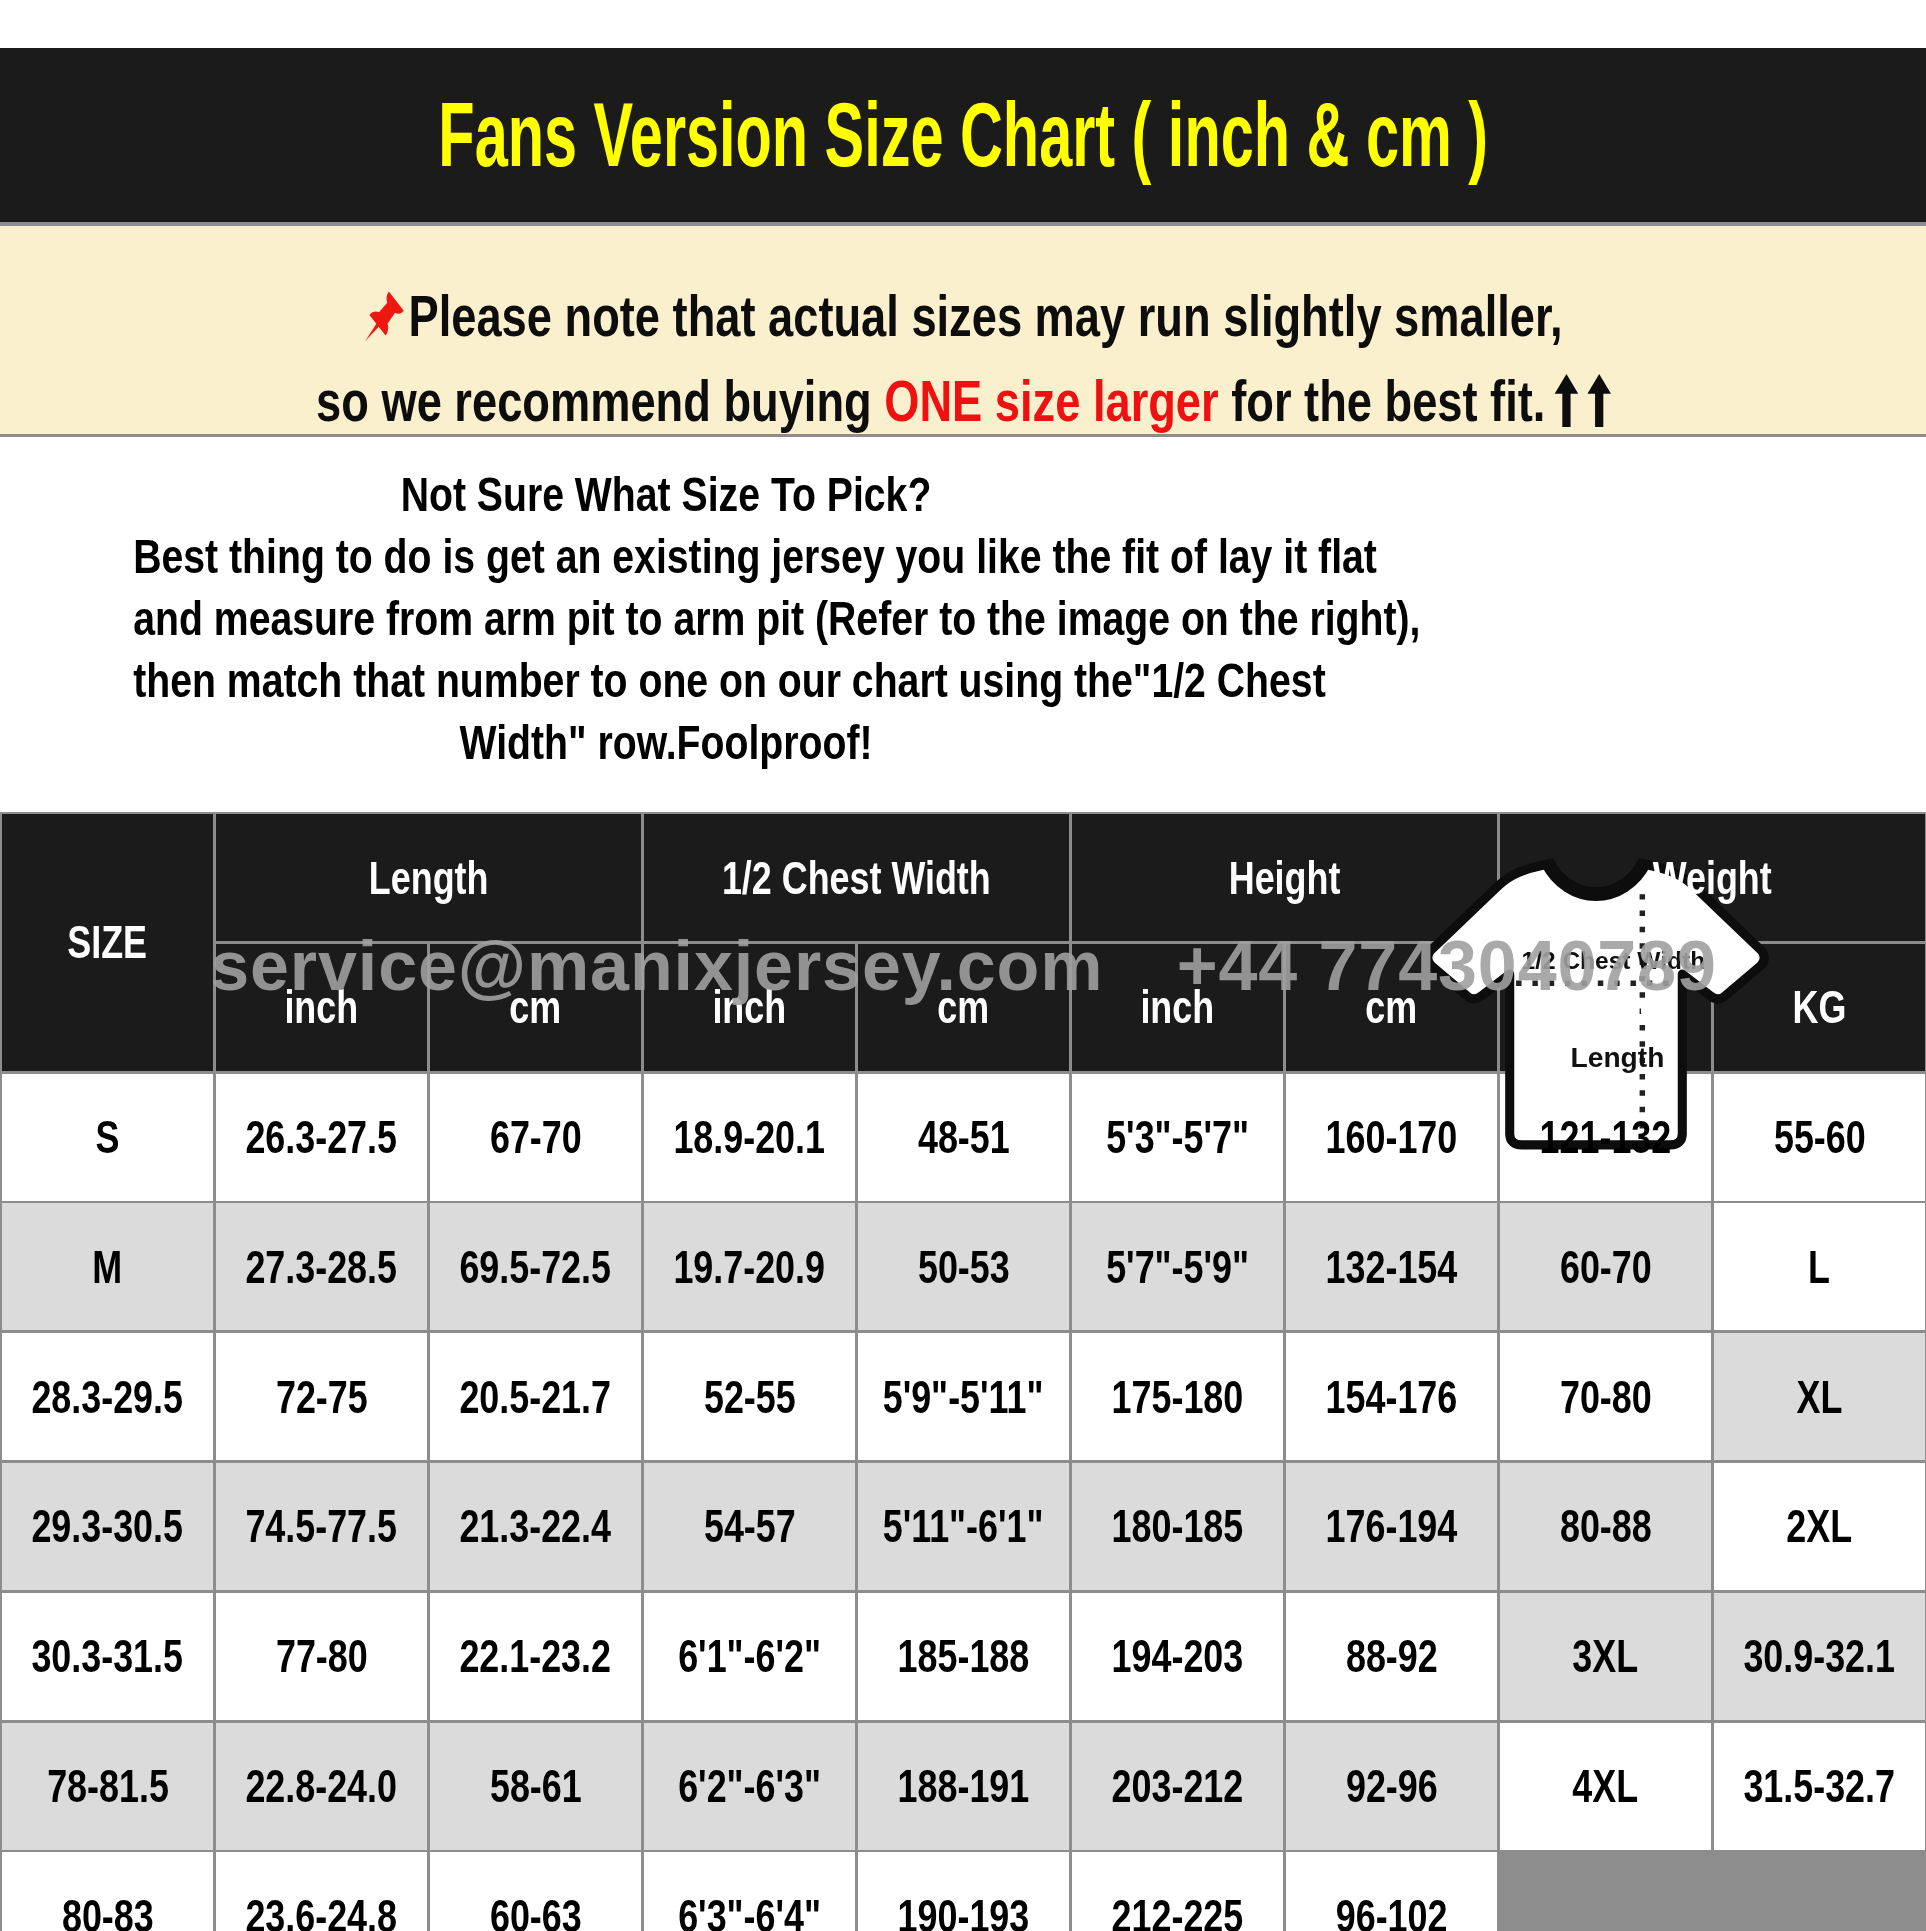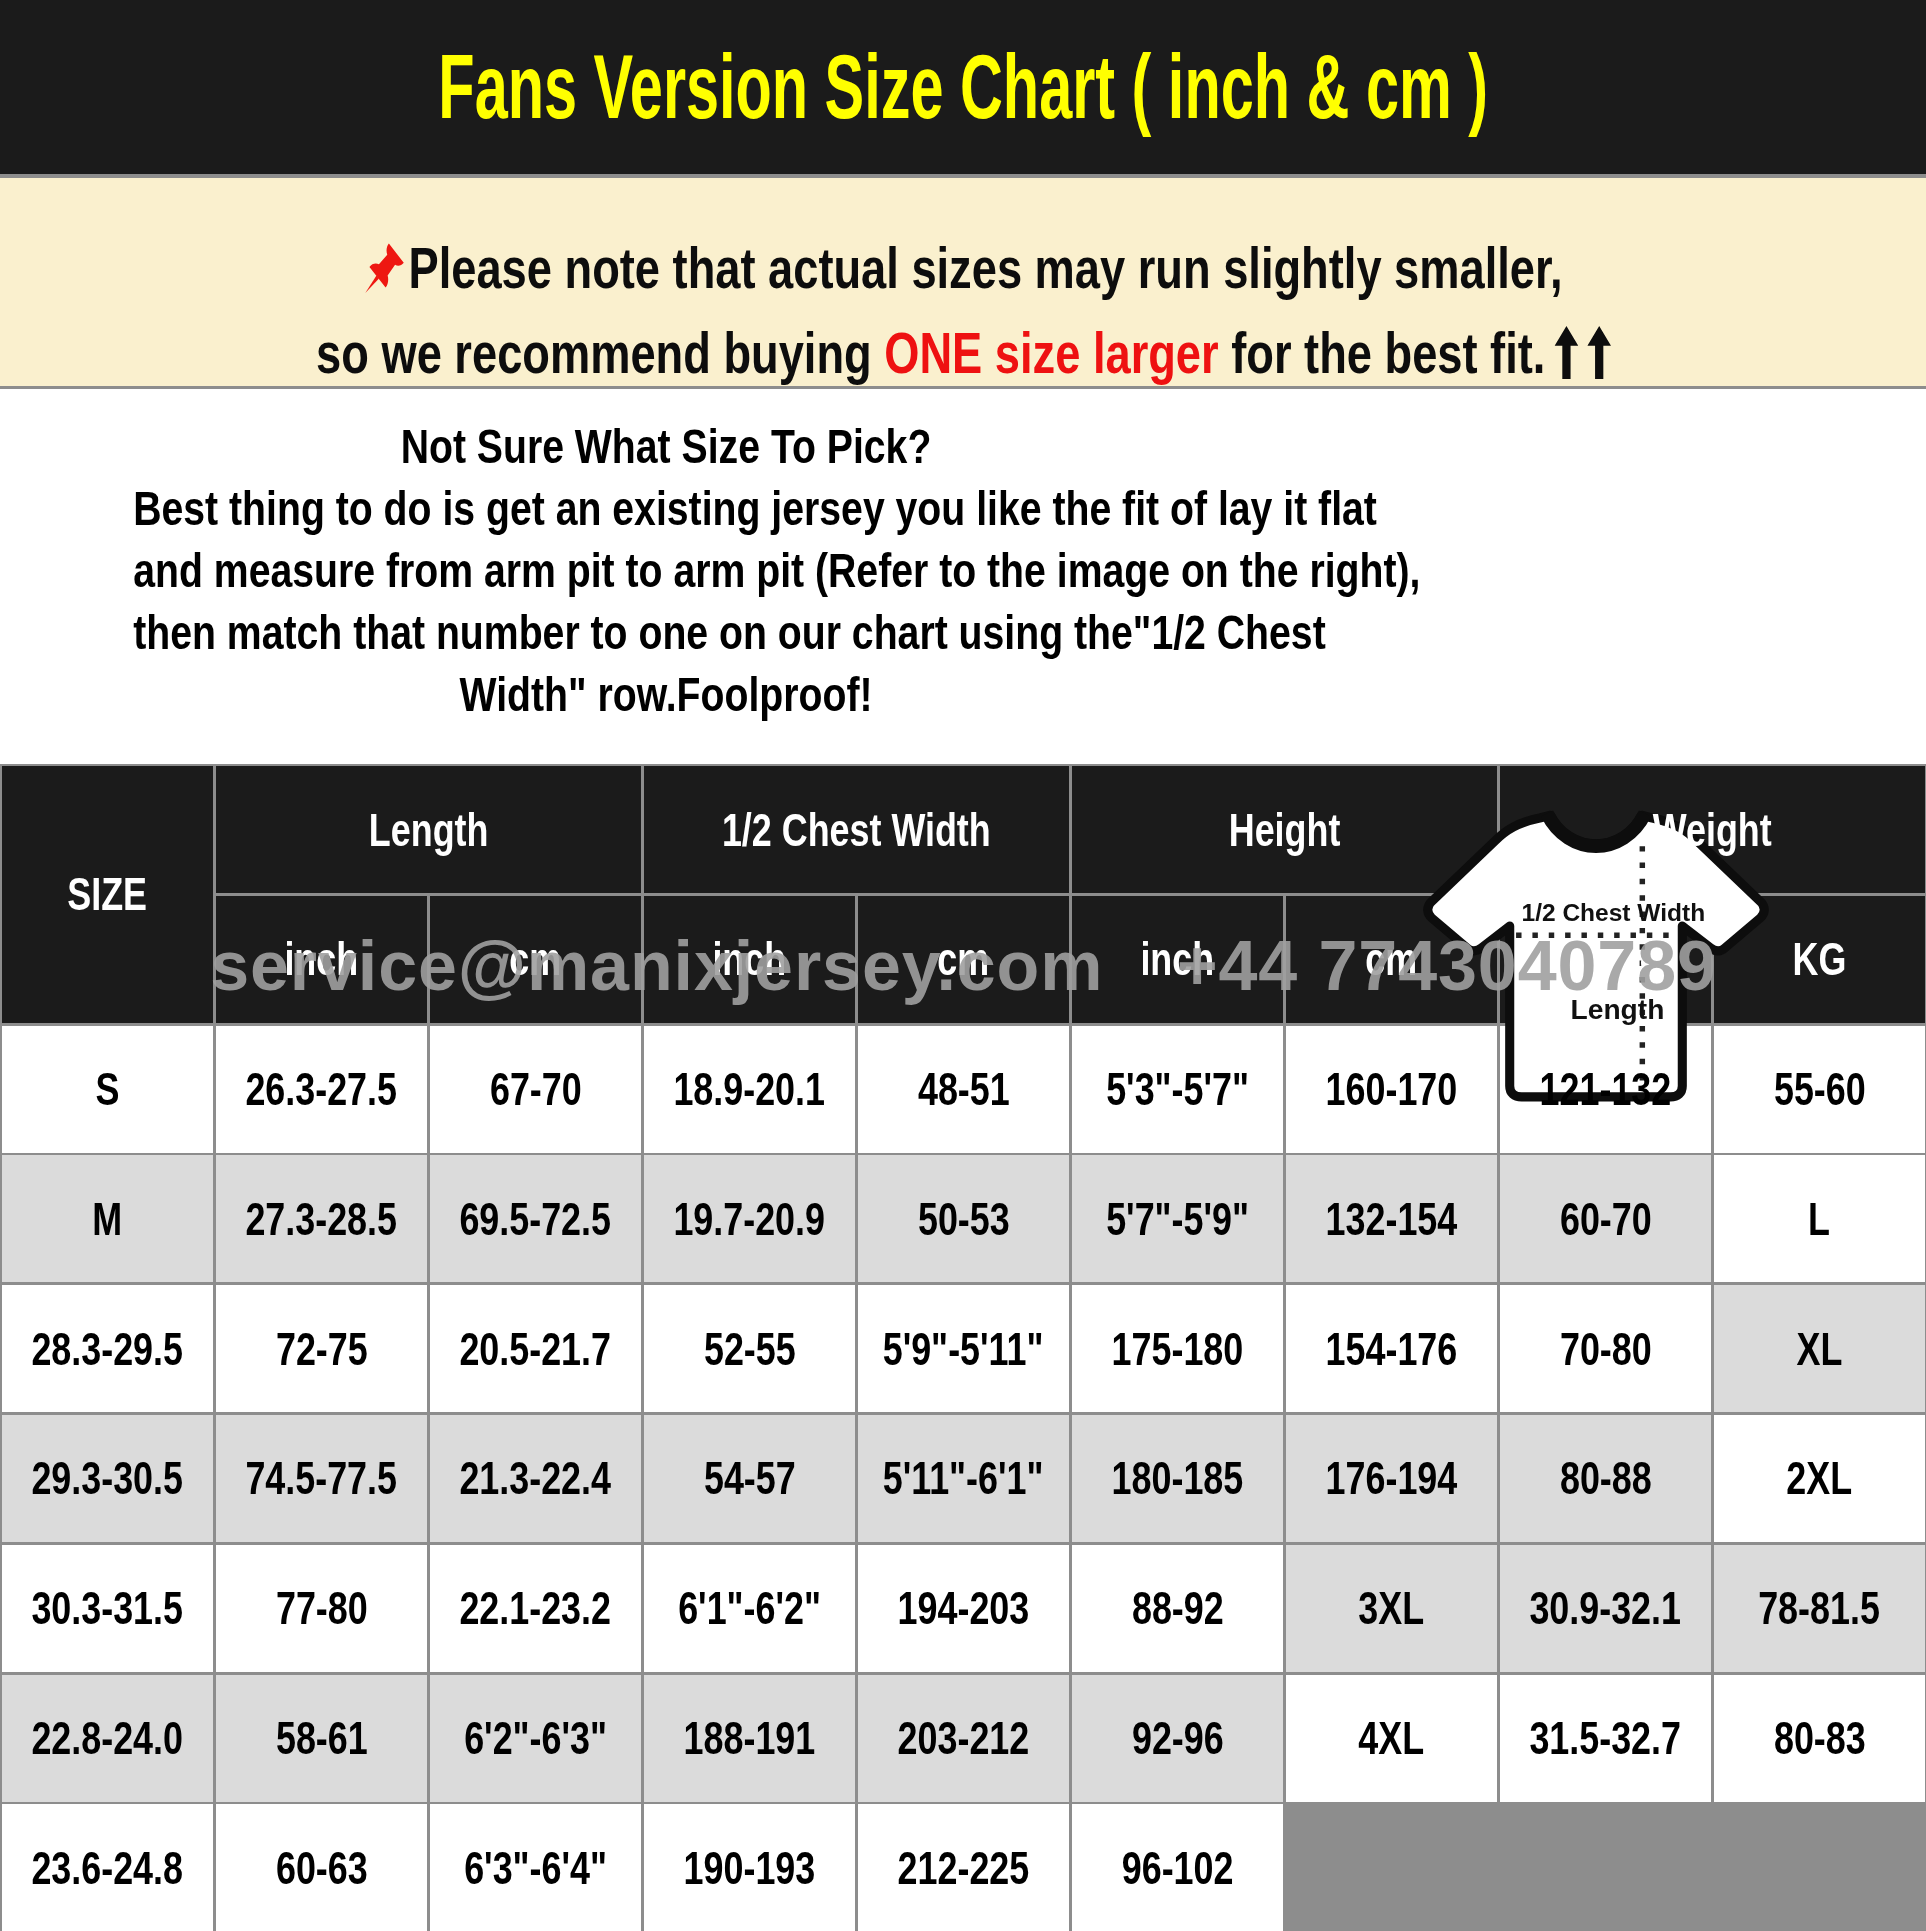--- a/index.html
+++ b/index.html
@@ -2,21 +2,21 @@
 <html style="font-size:14.7px"><head>
 <meta charset="utf-8">
 <style>
   html,body{margin:0;padding:0;background:#fff;}
   .page{
     position:relative;width:1927px;height:1931px;overflow:hidden;background:#fff;
     font-family:"Liberation Sans",sans-serif;color:#000;
   }
   
   .hdr{height:174px;background:#1b1b1b;display:flex;align-items:center;justify-content:center;
-       border-bottom:4.6px solid #8d8d8d;}
+       border-bottom:4.6px solid #8d8d8d;margin-top:48px;}
   .hdr-title{color:#ffff00;font-size:90px;font-weight:bold;white-space:nowrap;
              transform:scaleX(0.66);transform-origin:50% 50%;}
   
   .note{height:208px;background:#faf0ce;border-bottom:3.7px solid #8d8d8d;
         display:flex;flex-direction:column;justify-content:flex-end;gap:18.4px;text-align:center;}
   .note-line{font-size:58px;font-weight:bold;white-space:nowrap;color:#0d0d0d;
              transform:scaleX(0.78);transform-origin:50% 50%;}
   .note-line .pin-svg{height:66px;width:53px;vertical-align:-13px;margin-right:3.7px;}
   .red{color:#ee1111;}
   .arrow-svg{height:53px;width:31px;vertical-align:-5.5px;margin-left:11px;}
@@ -251,20 +251,23 @@
       <div class="cell white">
         <span class="cond">77-80</span>
       </div>
       <div class="cell white">
         <span class="cond">22.1-23.2</span>
       </div>
       <div class="cell white">
         <span class="cond">6'1"-6'2"</span>
       </div>
       <div class="cell white">
+        <span class="cond">185-188</span>
+      </div>
+      <div class="cell white">
         <span class="cond">194-203</span>
       </div>
       <div class="cell white">
         <span class="cond">88-92</span>
       </div>
       <div class="cell gray">
         <span class="cond">3XL</span>
       </div>
       <div class="cell gray">
         <span class="cond">30.9-32.1</span>

